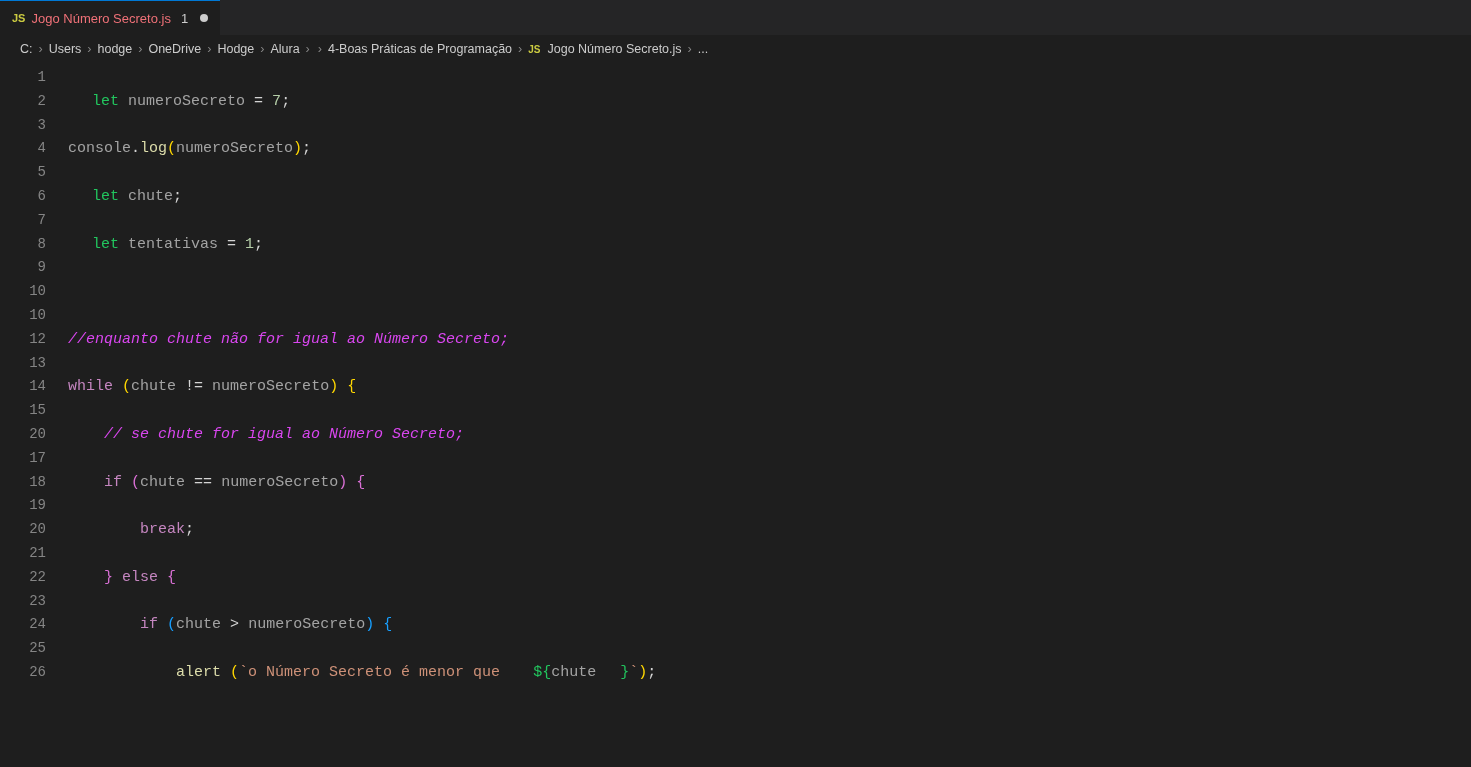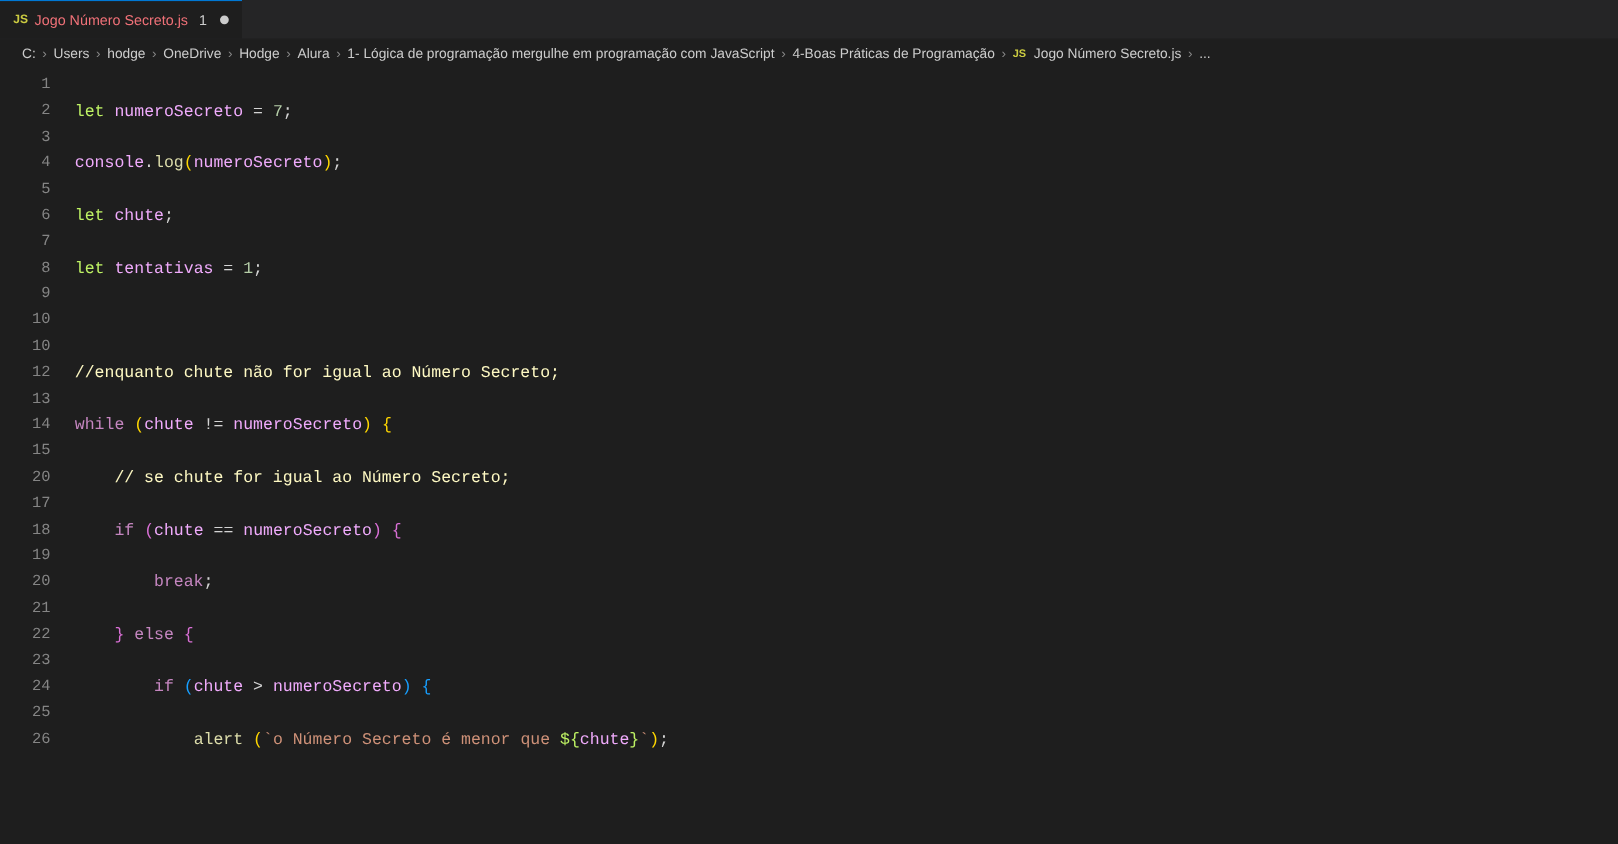--- a/index.html
+++ b/index.html
@@ -61,30 +61,30 @@
   .gutter .ln { height: 23.8px; }
   .code {
     flex: 1;
     line-height: 23.8px;
     font-size: 15px;
     white-space: pre;
   }
   .code .line { height: 23.8px; }
   .tok-fn { color: #dcdcaa; }
   .tok-str { color: #ce9178; }
-  .tok-kw { color: #bef264; }
+  .tok-kw { color: #22c55e; margin-left: 24px; }
   .tok-kwc { color: #c586c0; }
-  .tok-var { color: #f0abfc; }
+  .tok-var { color: #a3a3a3; }
   .tok-num { color: #b5cea8; }
   .tok-op { color: #d4d4d4; }
   .tok-punc { color: #d4d4d4; }
   .tok-brace0 { color: #ffd700; }
   .tok-brace1 { color: #da70d6; }
   .tok-brace2 { color: #179fff; }
-  .tok-cmt { color: #fef9c3; }
+  .tok-cmt { color: #d946ef; font-style: italic; }
   .tok-paren0 { color: #ffd700; }
   .tok-paren1 { color: #da70d6; }
   .tok-paren2 { color: #179fff; }
 </style>
 </head>
 <body>
 
 <div class="tabs">
   <div class="tab">
     <span class="js-badge">JS</span>
@@ -100,21 +100,20 @@
   <span>Users</span>
     <span class="sep">›</span>
   <span>hodge</span>
     <span class="sep">›</span>
   <span>OneDrive</span>
     <span class="sep">›</span>
   <span>Hodge</span>
     <span class="sep">›</span>
   <span>Alura</span>
     <span class="sep">›</span>
-  <span>1- Lógica de programação mergulhe em programação com JavaScript</span>
     <span class="sep">›</span>
   <span>4-Boas Práticas de Programação</span>
     <span class="sep">›</span>
   <span class="js-badge">JS</span>
   <span>Jogo Número Secreto.js</span>
     <span class="sep">›</span>
   <span>...</span>
 </div>
 
 <div class="editor">

